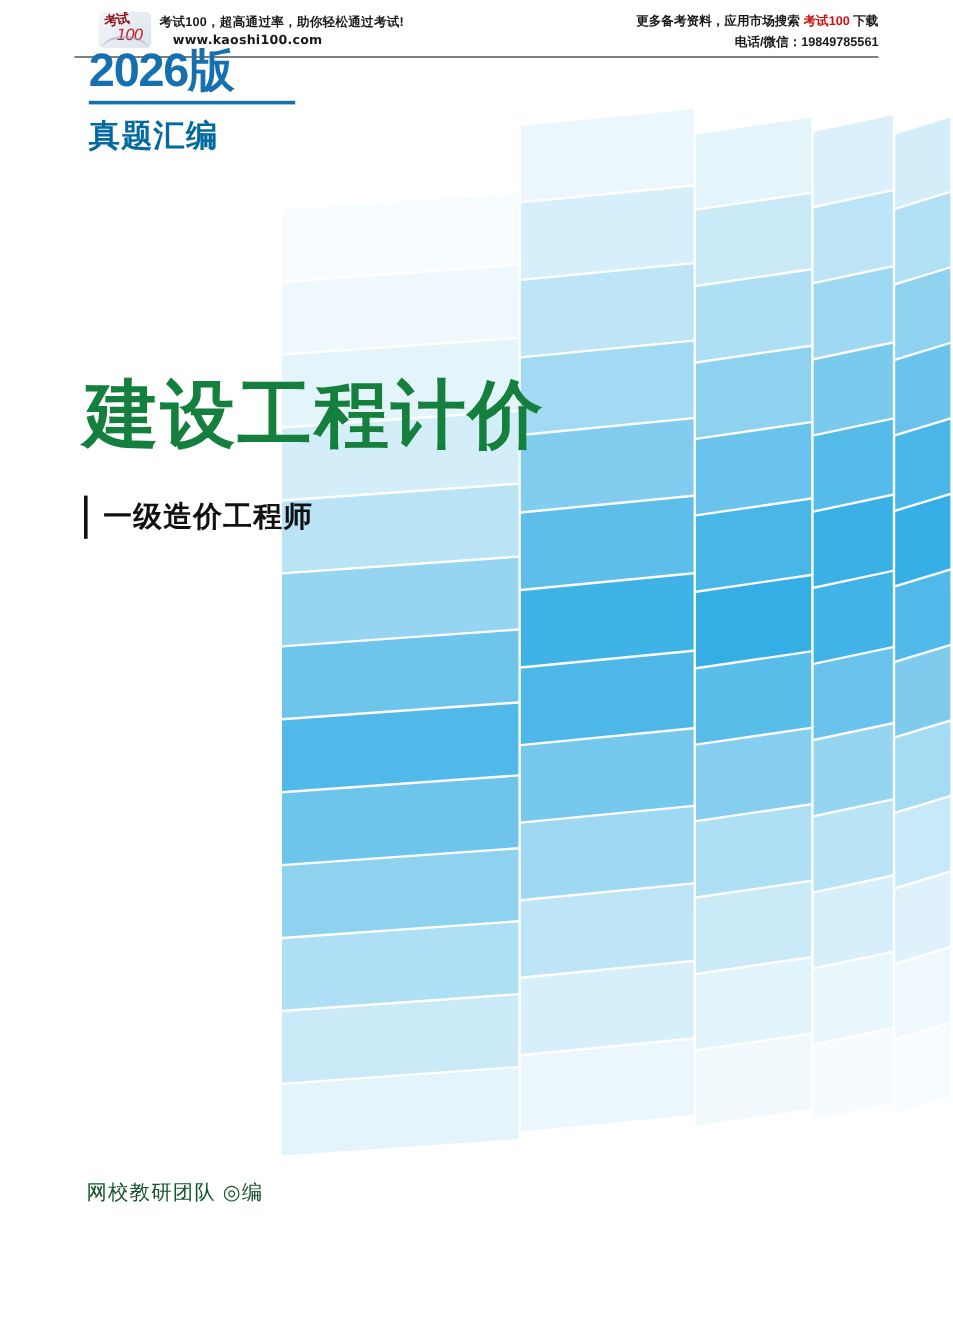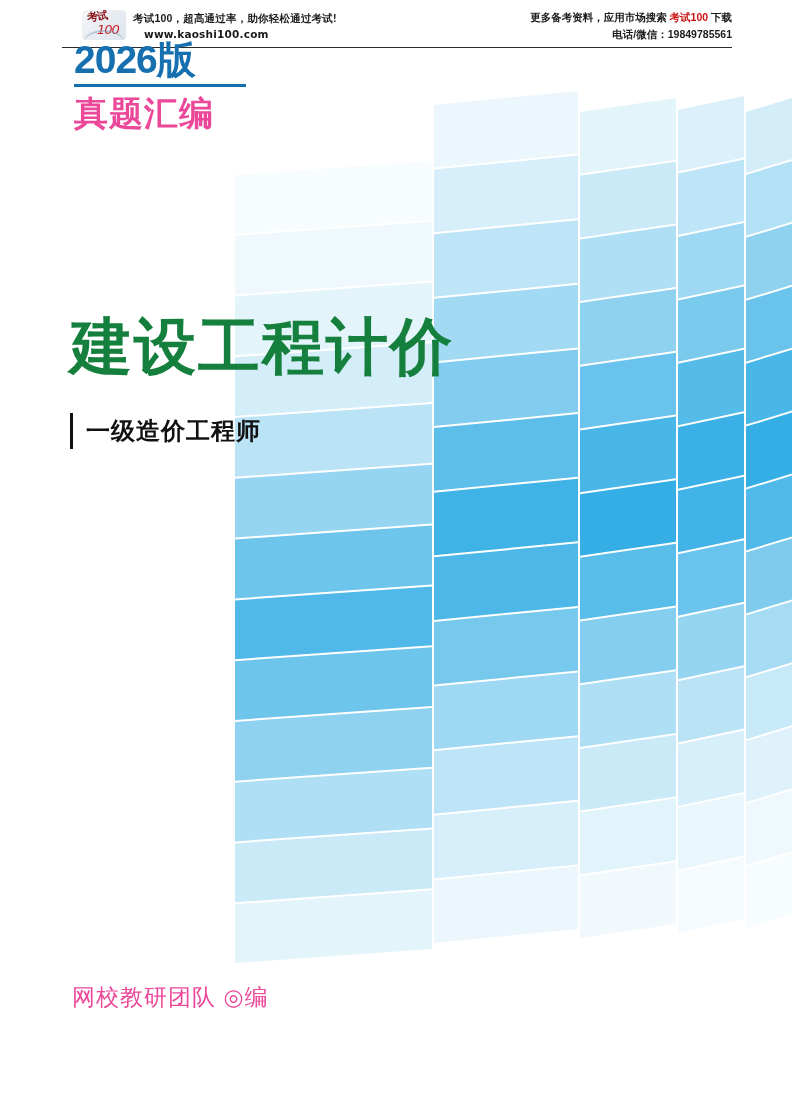--- a/index.html
+++ b/index.html
@@ -129,23 +129,23 @@
     letter-spacing: -1px;
     white-space: nowrap;
   }
   #edition-rule {
     width: 172px;
     height: 3px;
     background: #1670b0;
     margin-top: 2px;
   }
   #edition-sub {
-    font-size: 34px;
-    font-weight: bold;
-    color: #ec4899;
+    font-size: 26px;
+    font-weight: bold;
+    color: #0369a1;
     line-height: 44px;
     margin-top: 4px;
     letter-spacing: 1px;
     white-space: nowrap;
   }
 
   
   #main-title {
     position: absolute;
     left: 70px;
@@ -179,22 +179,22 @@
     letter-spacing: 1px;
     line-height: 38px;
     white-space: nowrap;
   }
 
   
   #author-line {
     position: absolute;
     left: 72px;
     top: 982px;
-    font-size: 23px;
-    color: #ec4899;
+    font-size: 17px;
+    color: #14532d;
     letter-spacing: 1px;
     white-space: nowrap;
     z-index: 4;
   }
 </style>
 </head>
 <body>
 
 <div id="cover">
 

